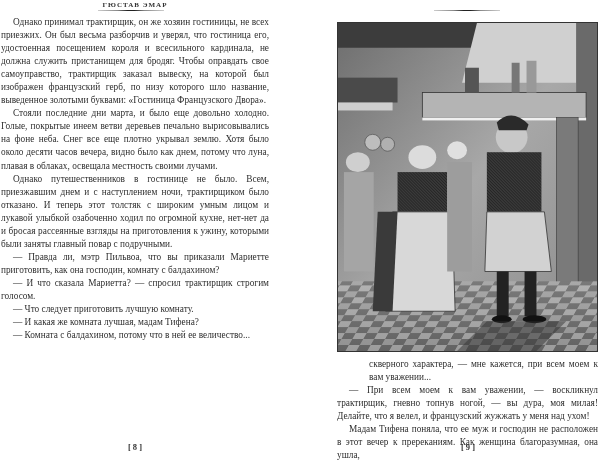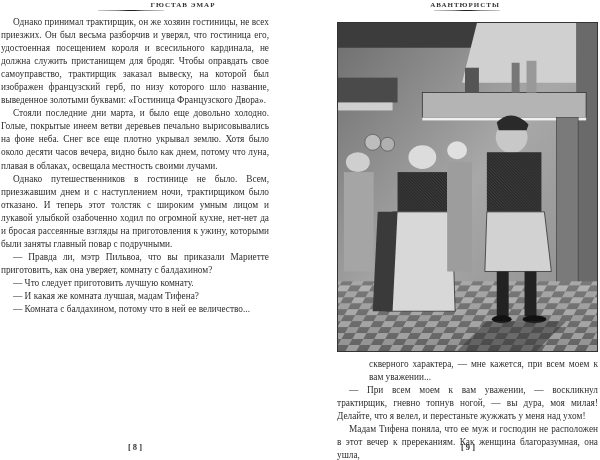--- a/index.html
+++ b/index.html
@@ -8,21 +8,20 @@
     font-family: "Liberation Serif", "DejaVu Serif", serif; color: #2b2b2b;
     position: relative;
   }
   .page { position: absolute; top: 0; height: 460px; }
   .page-left { left: 0; width: 300px; }
   .page-right { left: 300px; width: 300px; }
   .running-head {
     position: absolute; top: 1px; width: 100%;
     font-size: 7px; font-weight: bold; letter-spacing: 1px; text-align: center;
     color: #333;
-    padding-left: 48px;
   }
   .page-left .running-head { left: 0; width: 270px; }
   .page-right .running-head { left: 0; width: 300px; padding-left: 30px; box-sizing: border-box; }
   .head-rule {
     position: absolute; top: 10px; height: 1px;
     background: linear-gradient(to right, #ccc 0%, #888 30%, #222 45%, #222 55%, #888 70%, #ccc 100%);
   }
   .page-left .head-rule { left: 98px; width: 66px; }
   .page-right .head-rule { left: 134px; width: 66px; }
   .body-text {
@@ -49,31 +48,31 @@
 </head>
 <body>
 
 <div class="page page-left">
   <div class="running-head">ГЮСТАВ ЭМАР</div>
   <div class="head-rule"></div>
   <div class="body-text">
     <p>Однако принимал трактирщик, он же хозяин гостиницы, не всех приезжих. Он был весьма разборчив и уверял, что гостиница его, удостоенная посещением короля и всесильного кардинала, не должна служить пристанищем для бродяг. Чтобы оправдать свое самоуправство, трактирщик заказал вывеску, на которой был изображен французский герб, по низу которого шло название, выведенное золотыми буквами: «Гостиница Французского Двора».</p>
     <p>Стояли последние дни марта, и было еще довольно холодно. Голые, покрытые инеем ветви деревьев печально вырисовывались на фоне неба. Снег все еще плотно укрывал землю. Хотя было около десяти часов вечера, видно было как днем, потому что луна, плавая в облаках, освещала местность своими лучами.</p>
     <p>Однако путешественников в гостинице не было. Всем, приезжавшим днем и с наступлением ночи, трактирщиком было отказано. И теперь этот толстяк с широким умным лицом и лукавой улыбкой озабоченно ходил по огромной кухне, нет-нет да и бросая рассеянные взгляды на приготовления к ужину, которыми были заняты главный повар с подручными.</p>
-    <p>— Правда ли, мэтр Пильвоа, что вы приказали Мариетте приготовить, как она уверяет, комнату с балдахином?</p>
+    <p>— Правда ли, мэтр Пильвоа, что вы приказали Мариетте приготовить, как она господин, комнату с балдахином?</p>
+    <p>— И что сказала Мариетта? — спросил трактирщик строгим голосом.</p>
     <p>— Что следует приготовить лучшую комнату.</p>
     <p>— И какая же комната лучшая, мадам Тифена?</p>
     <p>— Комната с балдахином, потому что в ней ее величество...</p>
 
   </div>
   <div class="folio">[ 8 ]</div>
 </div>
 
 <div class="page page-right">
-  <div class="running-head">АВАНТЮРИСТЫ</div>
   <div class="head-rule"></div>
 
   <div class="illustration">
     <svg viewBox="0 0 261 330" preserveAspectRatio="none">
       <defs>
         <linearGradient id="wall" x1="0" y1="0" x2="1" y2="1">
           <stop offset="0" stop-color="#6d6d6d"></stop>
           <stop offset="0.5" stop-color="#a8a8a8"></stop>
           <stop offset="1" stop-color="#8a8a8a"></stop>
         </linearGradient>
@@ -135,17 +134,17 @@
       <rect x="188" y="250" width="12" height="45" fill="#222"></rect>
       <ellipse cx="165" cy="298" rx="10" ry="4" fill="#111"></ellipse>
       <ellipse cx="198" cy="298" rx="12" ry="4" fill="#111"></ellipse>
 
       <polygon points="150,300 230,300 200,330 120,330" fill="#333" opacity="0.5"></polygon>
     </svg>
   </div>
 
   <div class="body-text">
     <p class="noindent">скверного характера, — мне кажется, при всем моем к вам уважении...</p>
-    <p>— При всем моем к вам уважении, — воскликнул трактирщик, гневно топнув ногой, — вы дура, моя милая! Делайте, что я велел, и перестаньте жужжать у меня над ухом!</p>
+    <p>— При всем моем к вам уважении, — воскликнул трактирщик, гневно топнув ногой, — вы дура, моя милая! Делайте, что я велел, и французский жужжать у меня над ухом!</p>
     <p>Мадам Тифена поняла, что ее муж и господин не расположен в этот вечер к пререканиям. Как женщина благоразумная, она ушла,</p>
   </div>
   <div class="folio">[ 9 ]</div>
 </div>
 
 </body></html>

